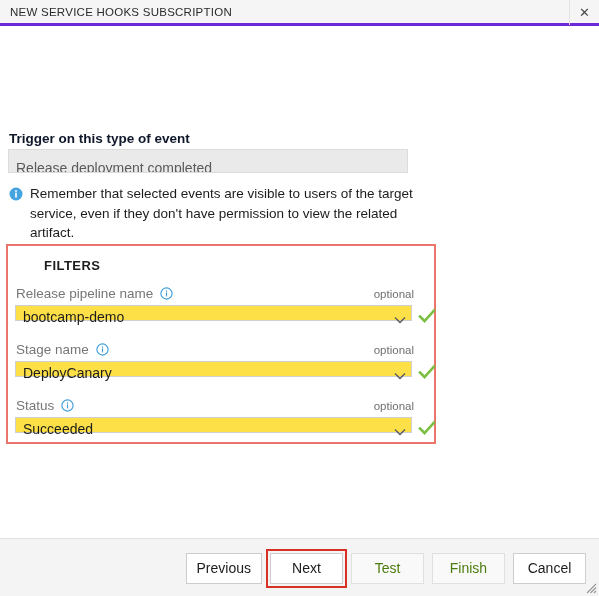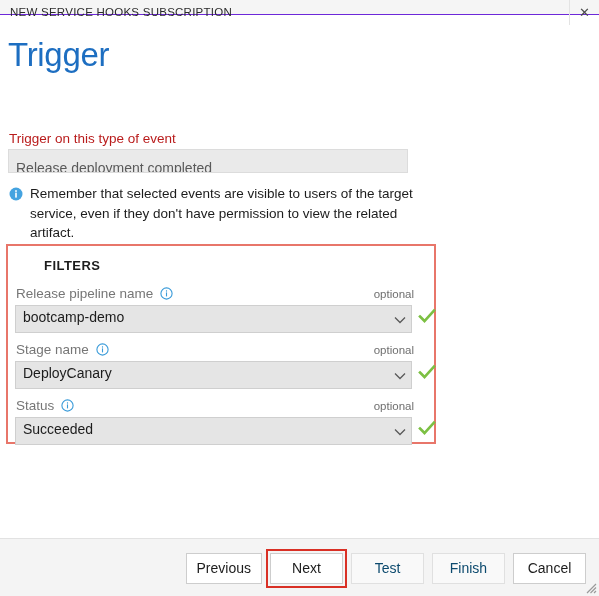--- a/index.html
+++ b/index.html
@@ -18,23 +18,23 @@
     box-sizing: border-box;
     background: #ffffff;
     overflow: hidden;
   }
 
   
   .titlebar {
     position: absolute;
     left: 0; top: 0;
     width: 599px;
-    height: 15px;
+    height: 26px;
     background: #f5f5f5;
-    border-bottom: 1px solid #6d28d9;
+    border-bottom: 3px solid #6d28d9;
     box-sizing: border-box;
   }
   .titlebar-text {
     position: absolute;
     left: 10px;
     top: 6px;
     font-size: 11.5px;
     letter-spacing: 0.25px;
     color: #2b2b2b;
     white-space: nowrap;
@@ -82,22 +82,23 @@
     position: absolute;
     left: 9px;
     top: 48px;
     font-size: 14.5px;
     color: #1c1c1c;
     line-height: 20px;
   }
 
   .field-label {
     font-size: 13.5px;
-    color: #b91c1c;
+    color: #0f172a;
     line-height: 18px;
+    font-weight: bold;
   }
 
   .event-label {
     position: absolute;
     left: 9px;
     top: 104px;
   }
   .event-input {
     position: absolute;
     left: 8px;
@@ -185,23 +186,23 @@
     right: 24px;
     top: 2px;
     font-size: 11.5px;
     color: #6f6f6f;
   }
   .combo {
     position: absolute;
     left: 7px;
     top: 19px;
     width: 397px;
-    height: 28px;
-    box-sizing: border-box;
-    background: #e5e5e5;
+    height: 16px;
+    box-sizing: border-box;
+    background: #fde047;
     border: 1px solid #cfcfcf;
     font-size: 14px;
     color: #1c1c1c;
     font-family: "Liberation Sans", sans-serif;
     cursor: default;
   }
   .combo .val {
     position: absolute;
     left: 7px;
     top: 2px;
@@ -251,21 +252,21 @@
     border: 1px solid #cdcdcd;
     font-size: 14px;
     font-family: "Liberation Sans", sans-serif;
     color: #1c1c1c;
     cursor: pointer;
     padding: 0 10px;
     line-height: 29px;
     text-align: center;
   }
   .btn.disabled {
-    color: #0c4a6e;
+    color: #4d7c0f;
     border-color: #e0e0e0;
     background: #f9f9f9;
     cursor: default;
   }
   .btn-wrap {
     position: relative;
     display: inline-block;
   }
   .btn-wrap.highlight {
     border: 2px solid #d93025;
@@ -285,21 +286,20 @@
 
 <div class="dialog">
 
   <div class="titlebar">
     <div class="titlebar-text">NEW SERVICE HOOKS SUBSCRIPTION</div>
     <button class="close-btn">✕</button>
   </div>
 
   <div class="body">
 
-    <div class="page-title">Trigger</div>
 
     <div class="field-label event-label">Trigger on this type of event</div>
     <input class="event-input" type="text" readonly="" disabled="" value="Release deployment completed" style="">
 
     <div class="note">
       <span class="note-icon">
         <svg width="14" height="14" viewBox="0 0 14 14">
           <circle cx="7" cy="7" r="6.5" fill="#44a3e0"></circle>
           <rect x="6.2" y="5.6" width="1.6" height="5" fill="#ffffff"></rect>
           <rect x="6.2" y="3.2" width="1.6" height="1.7" fill="#ffffff"></rect>

